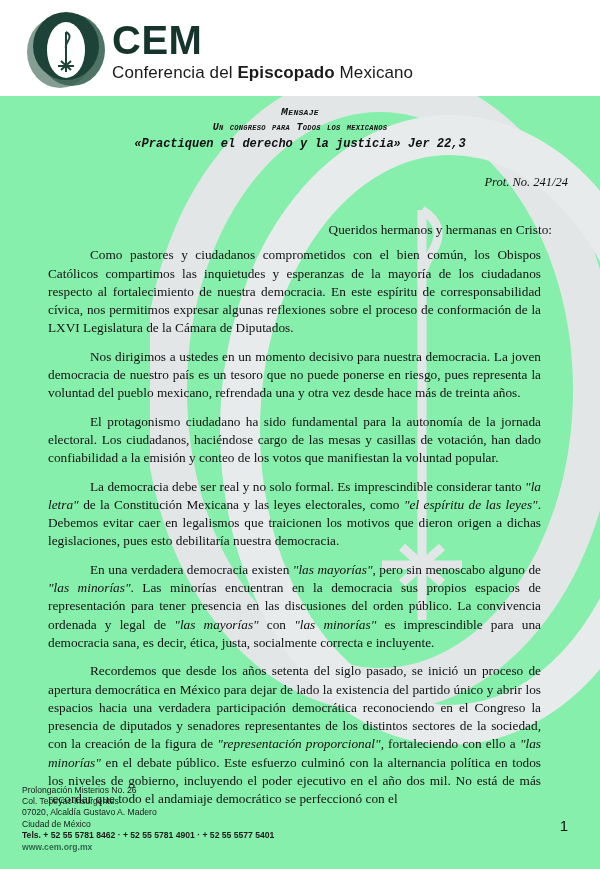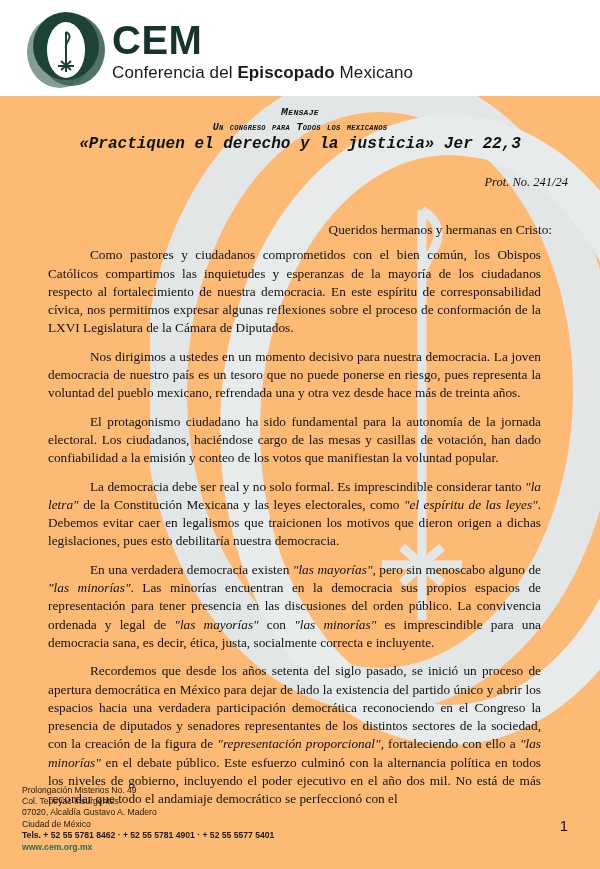--- a/index.html
+++ b/index.html
@@ -4,21 +4,21 @@
 <style>
   html, body {
     margin: 0;
     padding: 0;
     background: #ffffff;
   }
   .page {
     position: relative;
     width: 600px;
     height: 869px;
-    background: #fdba74;
+    background: #86efac;
     overflow: hidden;
     font-family: "Liberation Serif", "DejaVu Serif", serif;
     color: #111111;
   }
 
   
   .watermark {
     position: absolute;
     left: 150px;
     top: 60px;
@@ -83,21 +83,21 @@
     font-weight: bold;
     font-variant: small-caps;
     font-size: 11.5px;
     letter-spacing: 0.3px;
     line-height: 16px;
     color: #111;
   }
   .title-line.t2 { font-size: 10px; }
   .title-line.t3 {
     font-variant: normal;
-    font-size: 16px;
+    font-size: 12px;
     letter-spacing: 0;
   }
 
   .prot {
     position: absolute;
     right: 32px;
     top: 175px;
     font-style: italic;
     font-size: 12.5px;
     z-index: 2;
@@ -228,21 +228,21 @@
     <p class="para"><span>La democracia debe ser real y no solo formal. Es imprescindible considerar tanto </span><span class="q">"la letra"</span><span> de la Constitución Mexicana y las leyes electorales, como </span><span class="q">"el espíritu de las leyes"</span><span>. Debemos evitar caer en legalismos que traicionen los motivos que dieron origen a dichas legislaciones, pues esto debilitaría nuestra democracia.</span></p>
 
 
     <p class="para"><span>En una verdadera democracia existen </span><span class="q">"las mayorías"</span><span>, pero sin menoscabo alguno de </span><span class="q">"las minorías"</span><span>. Las minorías encuentran en la democracia sus propios espacios de representación para tener presencia en las discusiones del orden público. La convivencia ordenada y legal de </span><span class="q">"las mayorías"</span><span> con </span><span class="q">"las minorías"</span><span> es imprescindible para una democracia sana, es decir, ética, justa, socialmente correcta e incluyente.</span></p>
 
     <p class="para"><span>Recordemos que desde los años setenta del siglo pasado, se inició un proceso de apertura democrática en México para dejar de lado la existencia del partido único y abrir los espacios hacia una verdadera participación democrática reconociendo en el Congreso la presencia de diputados y senadores representantes de los distintos sectores de la sociedad, con la creación de la figura de </span><span class="q">"representación proporcional"</span><span>, fortaleciendo con ello a </span><span class="q">"las minorías"</span><span> en el debate público. Este esfuerzo culminó con la alternancia política en todos los niveles de gobierno, incluyendo el poder ejecutivo en el año dos mil. No está de más recordar que todo el andamiaje democrático se perfeccionó con el</span></p>
 
   </div>
 
   <div class="footer">
-    <div class="footer-line">Prolongación Misterios No. 49</div>
+    <div class="footer-line">Prolongación Misterios No. 26</div>
     <div class="footer-line">Col. Tepeyac Insurgentes</div>
     <div class="footer-line">07020, Alcaldía Gustavo A. Madero</div>
     <div class="footer-line">Ciudad de México</div>
     <div class="footer-line bold">Tels. + 52 55 5781 8462 · + 52 55 5781 4901 · + 52 55 5577 5401</div>
     <div class="footer-line web">www.cem.org.mx</div>
   </div>
 
   <div class="page-number">1</div>
 
 </div>

